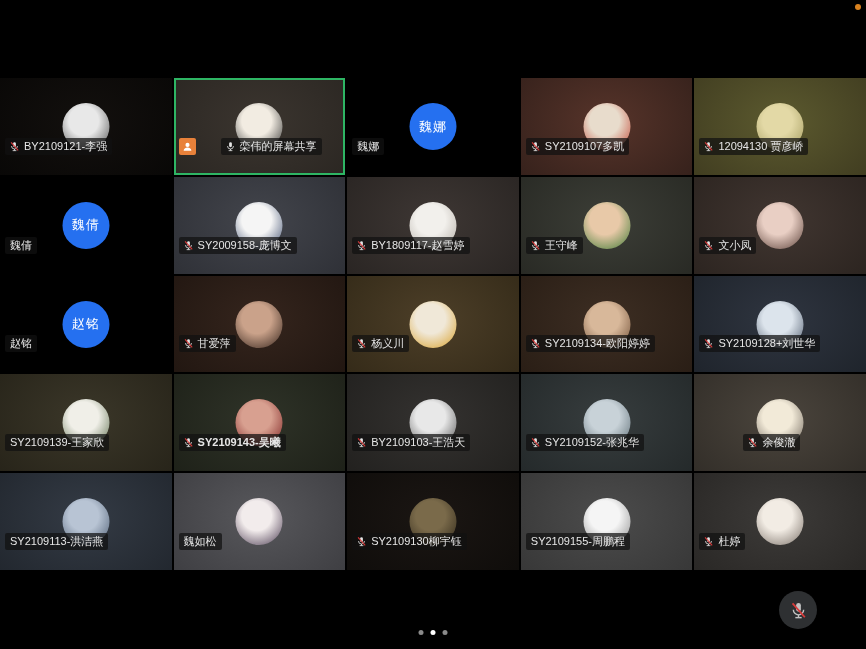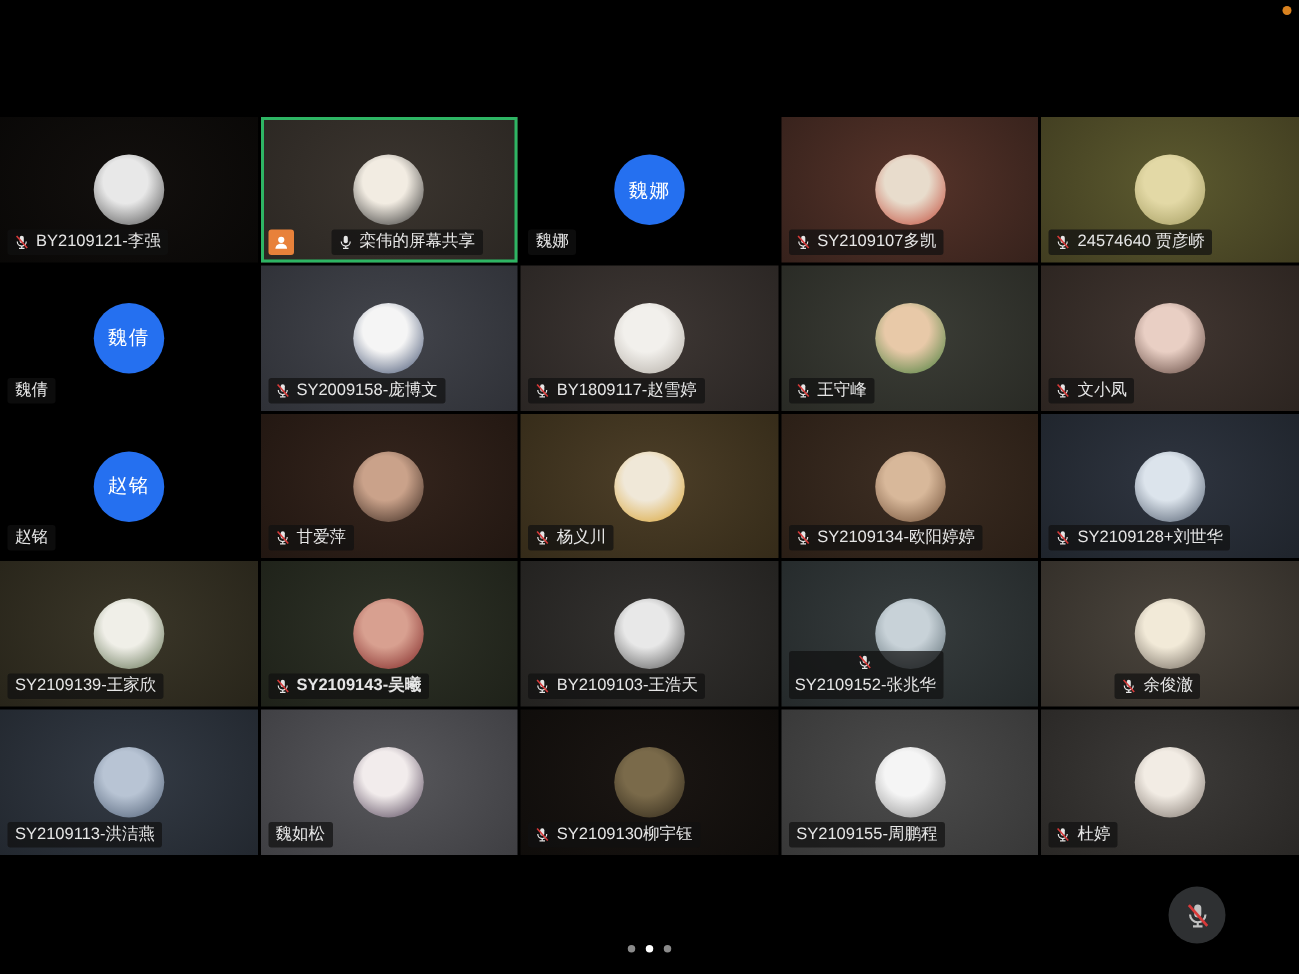--- a/index.html
+++ b/index.html
@@ -15,21 +15,21 @@
     gap:2px;background:#000;
   }
   .tile{position:relative;overflow:hidden;}
   .tile.selected{box-shadow:inset 0 0 0 2px var(--sel,#2eb564);}
   .avatar{
     position:absolute;left:50%;top:25px;transform:translateX(-50%);
     width:47px;height:47px;border-radius:50%;
   }
   .avatar.initials{display:flex;align-items:center;justify-content:center;
     color:#fff;font-size:13px;letter-spacing:1px;}
-  .label-bar{position:absolute;left:5px;bottom:5px;display:flex;align-items:center;gap:5px;}
+  .label-bar{position:absolute;left:5px;bottom:20px;display:flex;align-items:center;gap:5px;}
   .share-badge{width:17px;height:17px;border-radius:2px;display:flex;
     align-items:center;justify-content:center;flex:0 0 auto;}
   .name-label{display:flex;align-items:center;gap:4px;background:rgba(16,16,16,.72);
     padding:2px 5px 2px 4px;border-radius:2px;max-width:160px;}
   .name-label.no-icon{padding-left:5px;}
   .name-text{color:#e6e6e6;font-size:11px;line-height:13px;white-space:nowrap;}
   .mic-icon{display:flex;flex:0 0 auto;}
   .bottom-bar{position:absolute;bottom:0;left:0;width:866px;height:79px;background:#000;}
   .mic-button{
     position:absolute;right:49px;top:21px;width:38px;height:38px;border-radius:50%;
@@ -127,21 +127,21 @@
       <span class="name-label" style="background: rgba(16, 16, 16, 0.72);">
         <span class="mic-icon">
             <svg width="11" height="11" viewBox="0 0 24 24">
     <rect x="9" y="2.5" width="6" height="11" rx="3" fill="#e6e6e6"></rect>
     <path d="M5.5 11a6.5 6.5 0 0 0 13 0" fill="none" stroke="#e6e6e6" stroke-width="1.8"></path>
     <line x1="12" y1="17.5" x2="12" y2="20.8" stroke="#e6e6e6" stroke-width="1.8"></line>
     <line x1="8" y1="21" x2="16" y2="21" stroke="#e6e6e6" stroke-width="1.8"></line>
     <line x1="4.5" y1="3" x2="20" y2="20.5" stroke="#d83a3a" stroke-width="2.3"></line>
   </svg>
           </span>
-        <span class="name-text" style="color: rgb(230, 230, 230);">24574640 贾彦峤</span>
+        <span class="name-text" style="color: rgb(230, 230, 230);">12094130 贾彦峤</span>
       </span>
     </div>
   </div>
 
   <div class="tile" style="background: radial-gradient(90% 120% at 50% 45%, rgb(0, 0, 0) 0%, rgb(0, 0, 0) 85%);">
     <div class="avatar initials" style="background: rgb(37, 112, 240);">魏倩</div>
     <div class="label-bar">
 
       <span class="name-label no-icon" style="background: rgba(16, 16, 16, 0.72);">
 
@@ -359,21 +359,21 @@
           </span>
         <span class="name-text" style="color: rgb(230, 230, 230);">BY2109103-王浩天</span>
       </span>
     </div>
   </div>
 
   <div class="tile" style="background: radial-gradient(90% 120% at 50% 45%, rgb(55, 61, 62) 0%, rgb(33, 38, 39) 85%);">
     <div class="avatar" style="background: radial-gradient(circle at 45% 38%, rgb(200, 210, 216) 0%, rgb(200, 210, 216) 38%, rgb(90, 106, 114) 100%);"></div>
     <div class="label-bar">
 
-      <span class="name-label" style="background: rgba(16, 16, 16, 0.72); flex-direction: column;">
+      <span class="name-label" style="background: rgba(16, 16, 16, 0.72);">
         <span class="mic-icon">
             <svg width="11" height="11" viewBox="0 0 24 24">
     <rect x="9" y="2.5" width="6" height="11" rx="3" fill="#e6e6e6"></rect>
     <path d="M5.5 11a6.5 6.5 0 0 0 13 0" fill="none" stroke="#e6e6e6" stroke-width="1.8"></path>
     <line x1="12" y1="17.5" x2="12" y2="20.8" stroke="#e6e6e6" stroke-width="1.8"></line>
     <line x1="8" y1="21" x2="16" y2="21" stroke="#e6e6e6" stroke-width="1.8"></line>
     <line x1="4.5" y1="3" x2="20" y2="20.5" stroke="#d83a3a" stroke-width="2.3"></line>
   </svg>
           </span>
         <span class="name-text" style="color: rgb(230, 230, 230);">SY2109152-张兆华</span>

